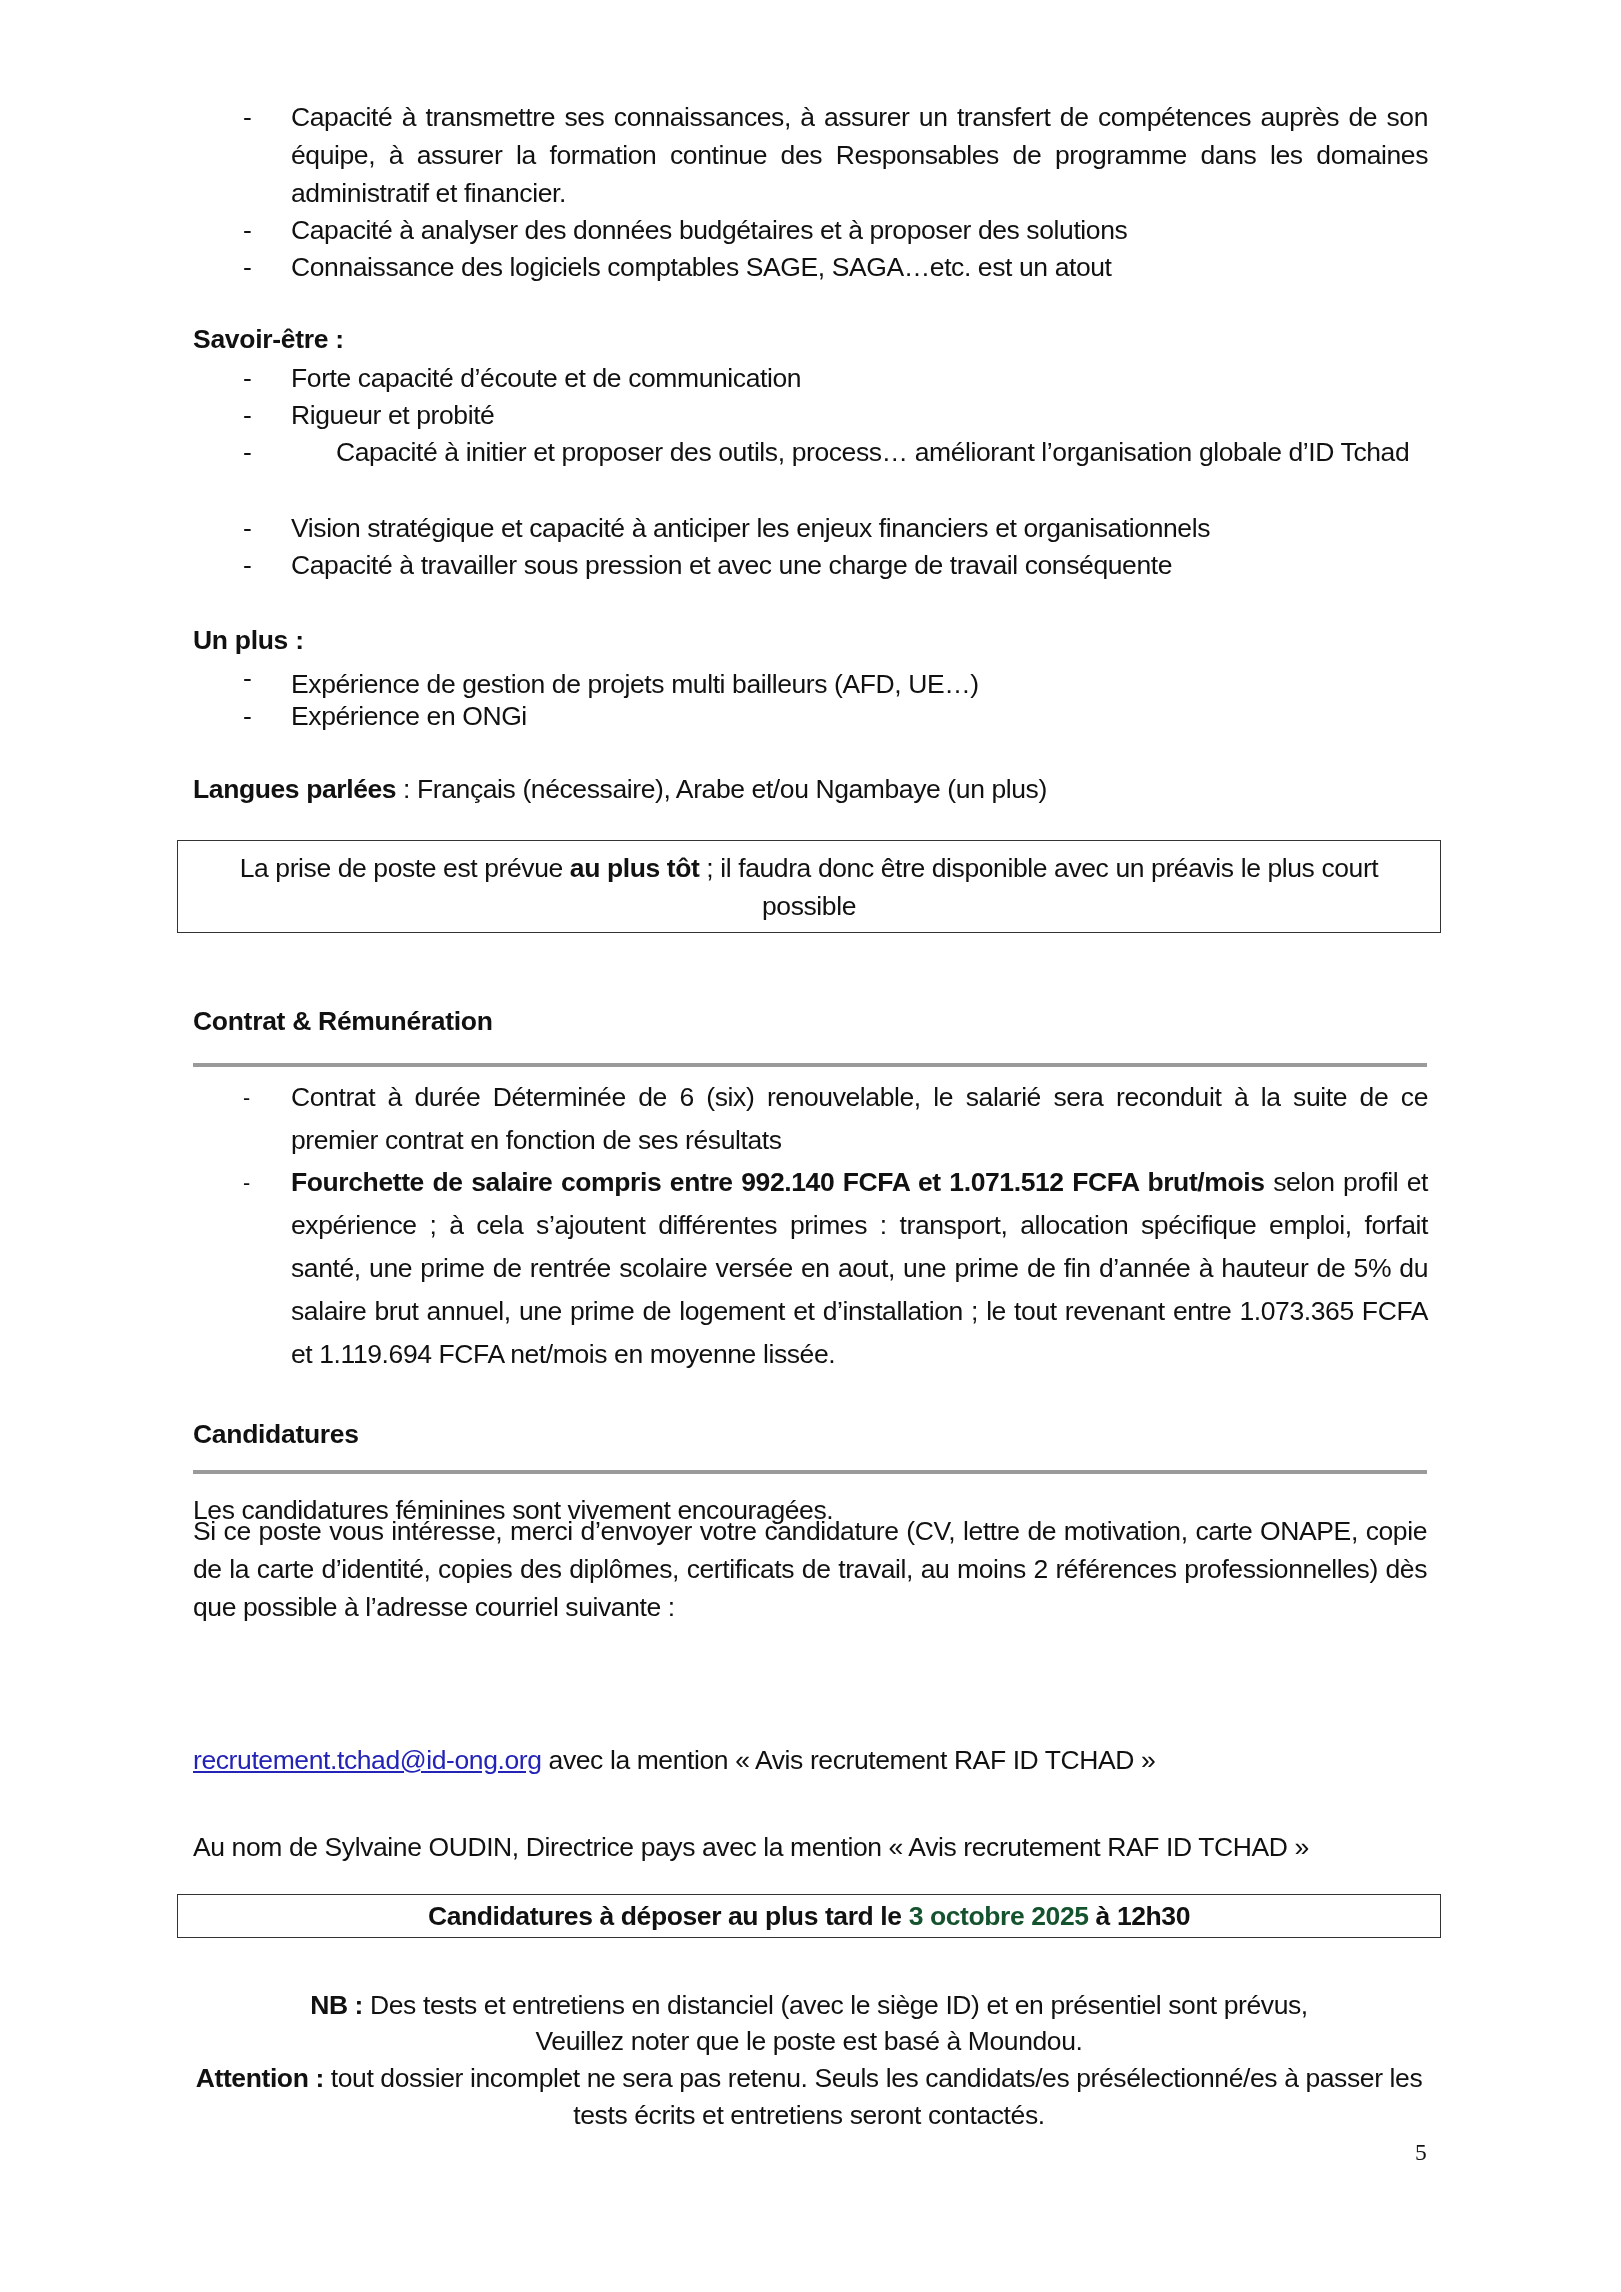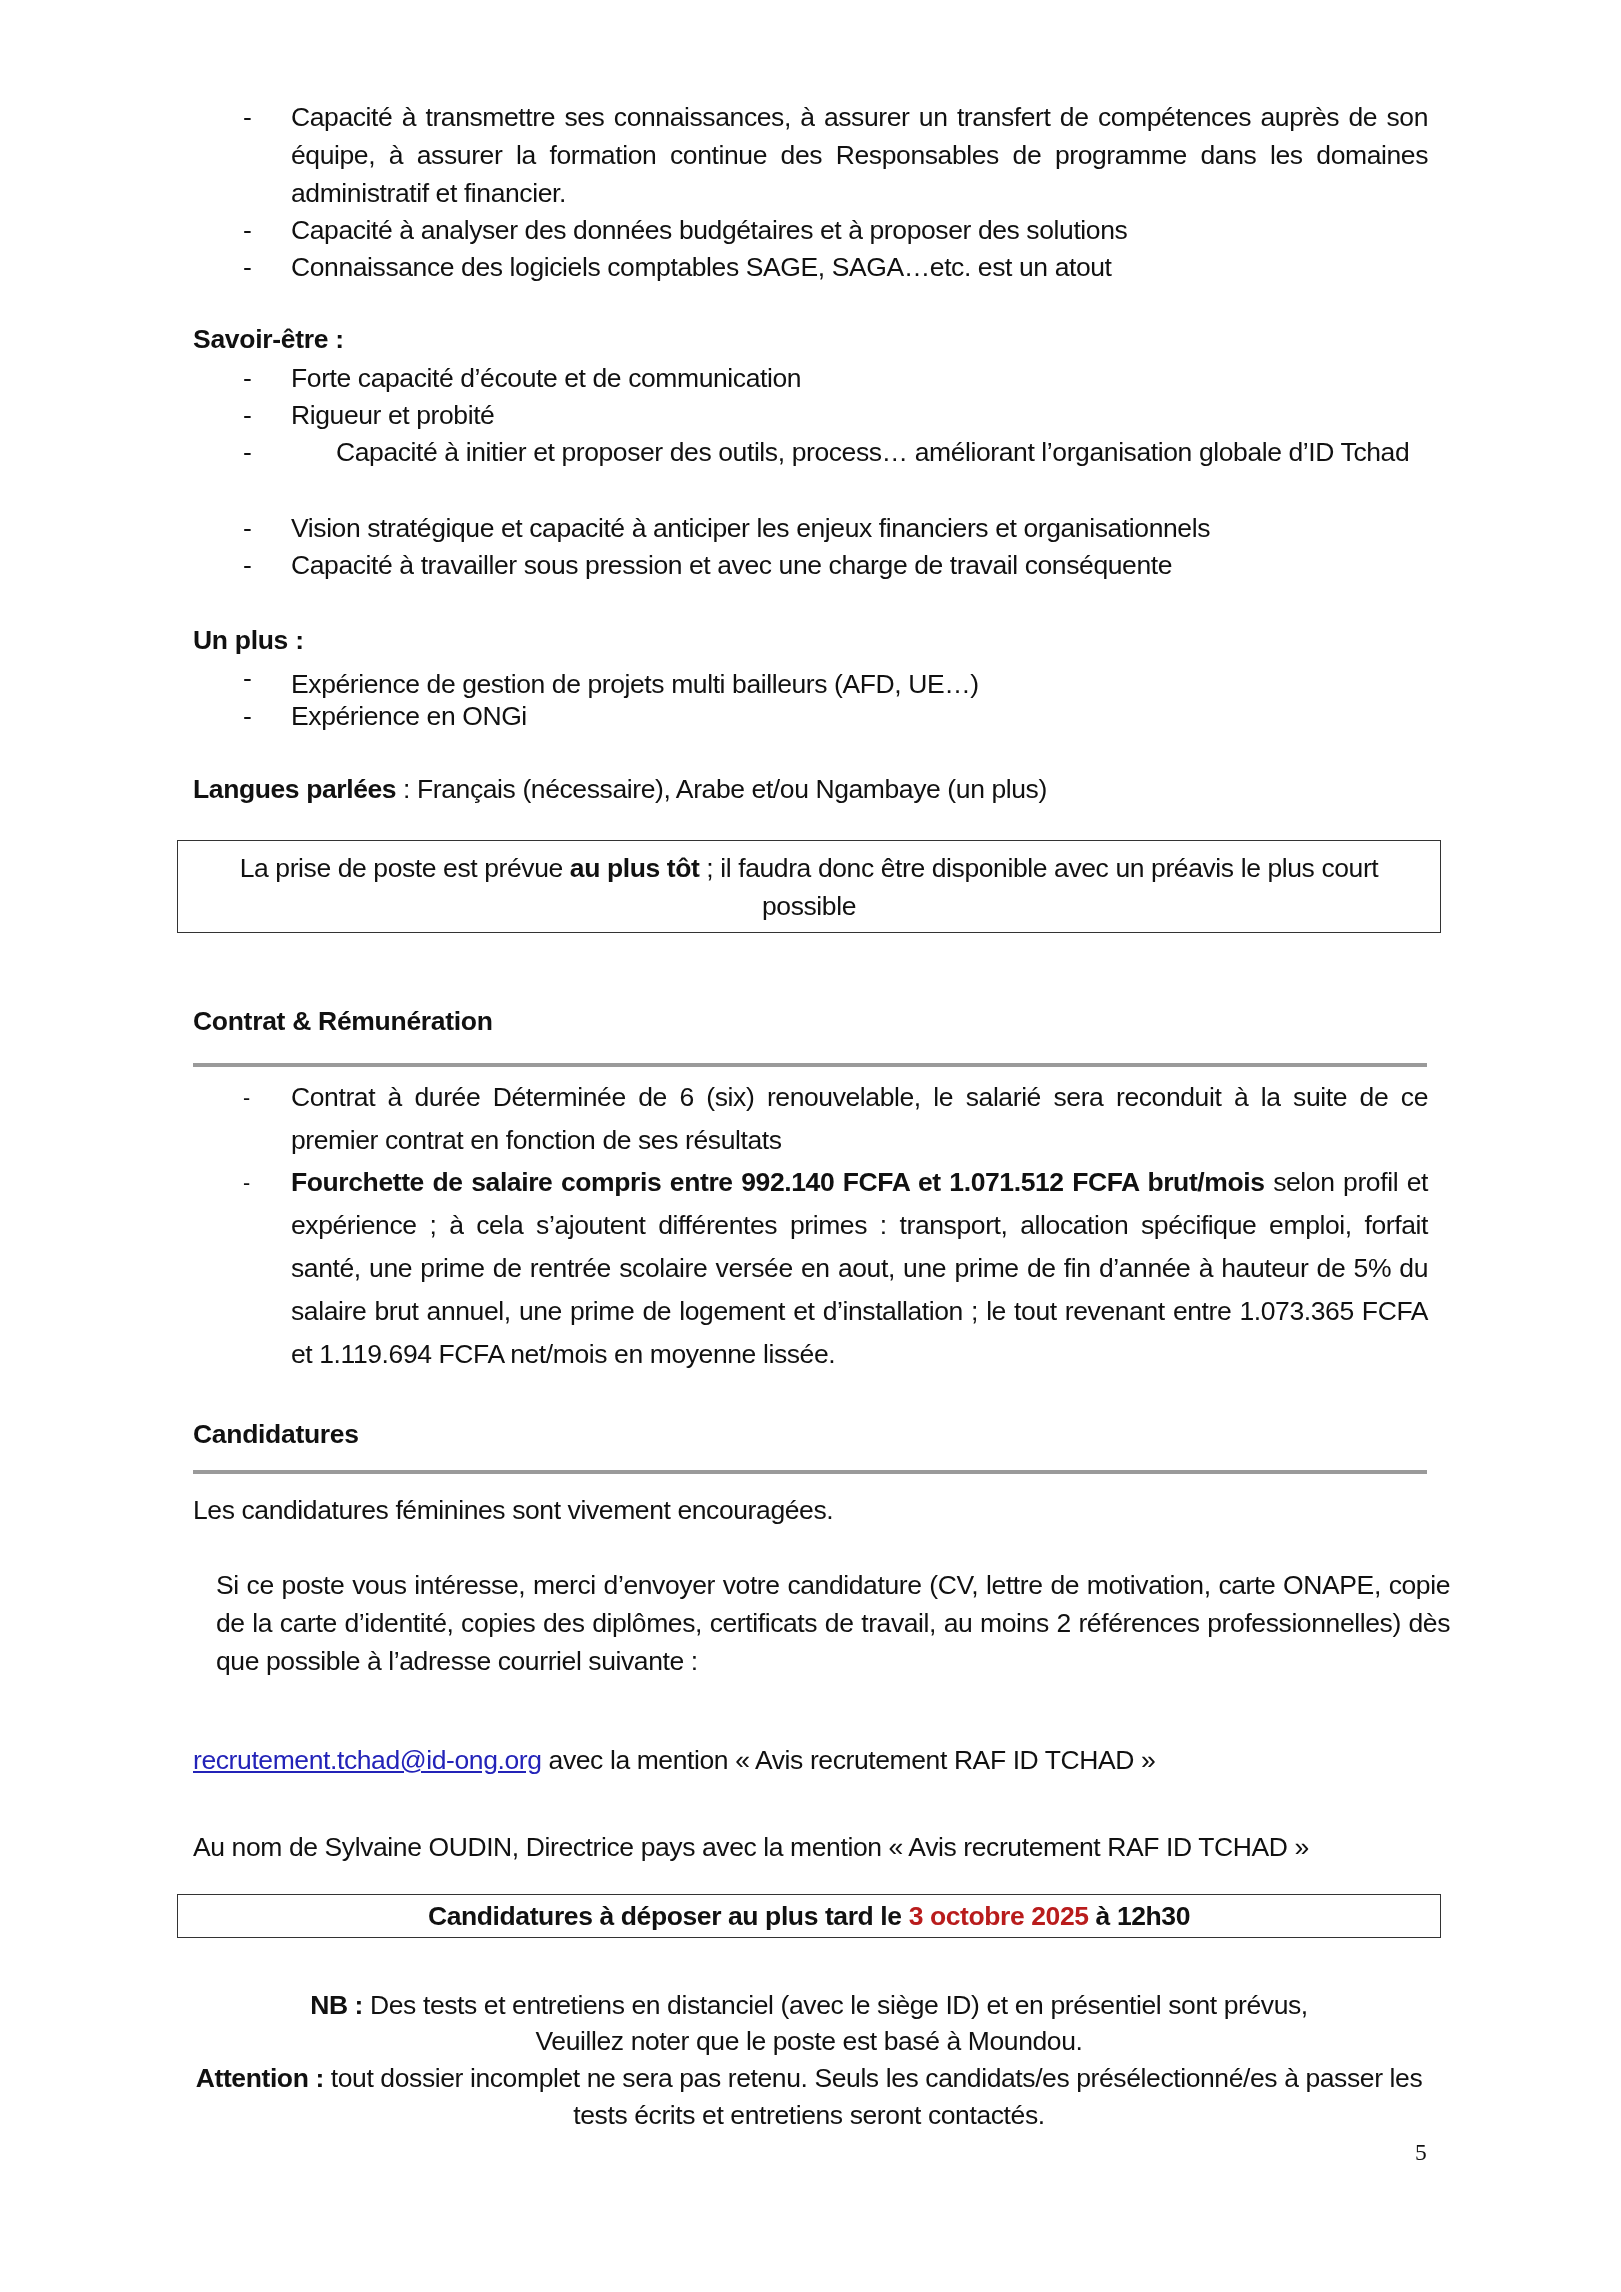--- a/index.html
+++ b/index.html
@@ -9,21 +9,21 @@
     .bold { font-weight: bold; }
     .bullet { position: absolute; left: 243px; font-size: 26.5px; line-height: 38px; }
     .btext { position: absolute; left: 291px; width: 1137px; font-size: 26.5px; line-height: 38px; letter-spacing: -0.4px; }
     .justify { text-align: justify; text-align-last: left; }
     .heading { position: absolute; left: 193px; font-size: 26.5px; font-weight: bold; line-height: 37px; letter-spacing: -0.3px; }
     .para { position: absolute; left: 193px; width: 1234px; font-size: 26.5px; line-height: 38px; letter-spacing: -0.4px; }
     .rule { position: absolute; left: 193px; width: 1234px; height: 3.9px; background: #9a9a9a; }
     .box { position: absolute; left: 177px; width: 1264px; border: 1.5px solid #333; box-sizing: border-box; text-align: center; font-size: 26.5px; line-height: 38px; letter-spacing: -0.4px; }
     .center { position: absolute; left: 177px; width: 1264px; text-align: center; font-size: 26.5px; line-height: 37px; letter-spacing: -0.4px; }
     .link { color: #2323b8; text-decoration: underline; }
-    .red { color: #b91c1c; }
+    .red { color: #14532d; }
     .contract-lines { line-height: 43px; }
     .pagenum { position: absolute; left: 1415px; top: 2139px; font-family: "Liberation Serif", "DejaVu Serif", serif; font-size: 23.5px; }
   </style>
 </head>
 <body>
 
 <div class="page">
 
   <div>
     <span class="bullet" style="top:98px;">-</span>
@@ -65,21 +65,21 @@
   <div>
     <span class="bullet" style="top:1076px; font-size:21.6px; line-height:43px;">-</span>
     <div class="btext justify contract-lines" style="top:1076px;">Contrat à durée Déterminée de 6 (six) renouvelable, le salarié sera reconduit à la suite de ce premier contrat en fonction de ses résultats</div>
     <span class="bullet" style="top:1161px; font-size:21.6px; line-height:43px;">-</span>
     <div class="btext justify contract-lines" style="top:1161px;"><span class="bold">Fourchette de salaire compris entre 992.140 FCFA et 1.071.512 FCFA  brut/mois</span><span> selon profil et expérience ; à cela s’ajoutent différentes primes : transport, allocation spécifique emploi, forfait santé, une prime de rentrée scolaire versée en aout, une prime de fin d’année à hauteur de 5% du salaire brut annuel, une prime de logement et d’installation ; le tout revenant entre 1.073.365 FCFA et 1.119.694 FCFA net/mois en moyenne lissée.</span></div>
   </div>
 
   <div class="heading" style="top:1416px;">Candidatures</div>
   <div class="rule" style="top:1470px;"></div>
   <div class="para" style="top:1491px;">Les candidatures féminines sont vivement encouragées.</div>
-  <div class="para justify" style="top:1566px;margin-left:23px;">Si ce poste vous intéresse, merci d’envoyer votre candidature (CV, lettre de motivation, carte ONAPE, copie de la carte d’identité, copies des diplômes, certificats de travail, au moins 2 références professionnelles) dès que possible à l’adresse courriel suivante :</div>
+  <div class="para justify" style="top:1512px;">Si ce poste vous intéresse, merci d’envoyer votre candidature (CV, lettre de motivation, carte ONAPE, copie de la carte d’identité, copies des diplômes, certificats de travail, au moins 2 références professionnelles) dès que possible à l’adresse courriel suivante :</div>
   <div class="para" style="top:1716px;margin-top:25px;"><span class="link">recrutement.tchad@id-ong.org</span><span> avec la mention « Avis recrutement RAF ID TCHAD »</span></div>
   <div class="para" style="top:1828px;">Au nom de Sylvaine OUDIN, Directrice pays avec la mention « Avis recrutement RAF ID TCHAD »</div>
 
   <div class="box bold" style="top:1894px; height:44px; padding-top:2px;"><span>Candidatures à déposer au plus tard le </span><span class="red">3 octobre 2025</span><span> à 12h30</span></div>
 
   <div class="center" style="top:1987px;"><span class="bold">NB :</span><span> Des tests et entretiens en distanciel (avec le siège ID) et en présentiel sont prévus,</span></div>
   <div class="center" style="top:2023px;">Veuillez noter que le poste est basé à Moundou.</div>
   <div class="center" style="top:2060px; white-space:normal; left:177px; width:1264px;"><span class="bold">Attention :</span><span> tout dossier incomplet ne sera pas retenu. Seuls les candidats/es présélectionné/es à passer les tests écrits et entretiens seront contactés.</span></div>
 
   <div class="pagenum">5</div>

